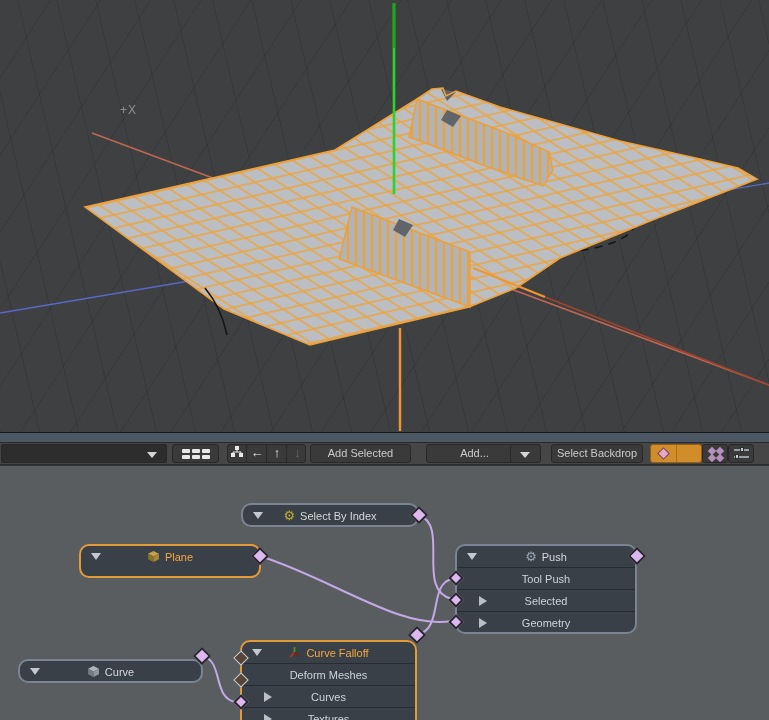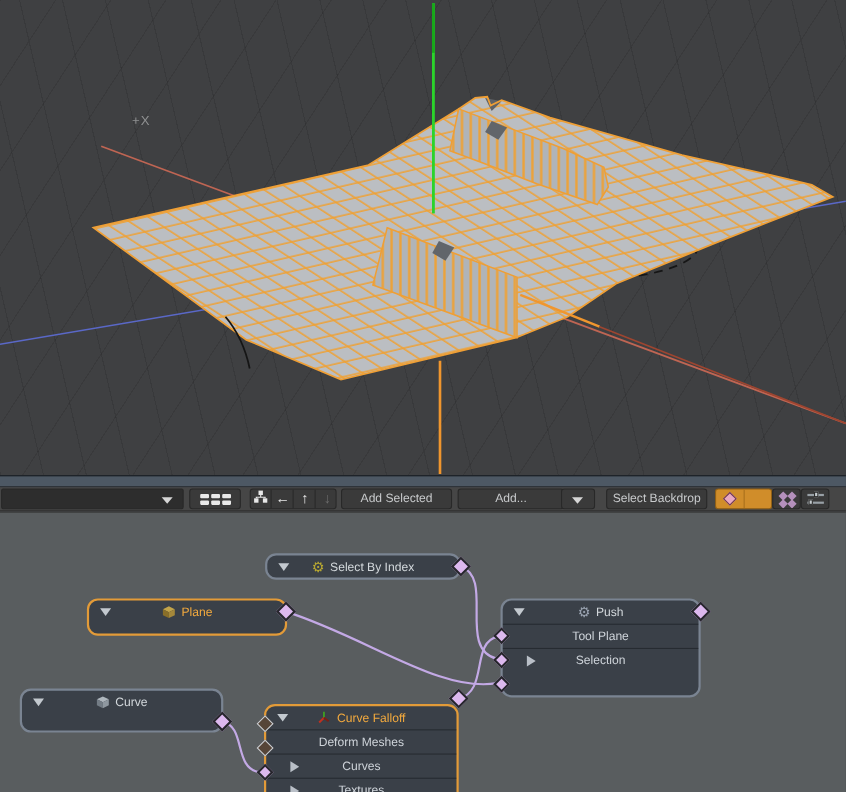--- a/index.html
+++ b/index.html
@@ -48,21 +48,21 @@
   .tb-grid { left:172px; width:47px; }
   .cells { position:absolute; left:9px; top:4px; width:28px; height:10px; }
   .cells i { position:absolute; width:8px; height:4px; background:#e9e9e9; border-radius:1px; }
   .arrow-group { left:227px; width:79px; padding:0; }
   .arrow-cell {
     position:absolute; top:0; width:19px; height:17px; text-align:center;
     border-right:1px solid #2a2a2a; font-size:13px; font-weight:bold; color:#e8e8e8; line-height:16px;
   }
   .arrow-cell.dim { color:#6c6c6c; }
   .tb-addsel { left:310px; width:101px; }
-  .tb-add { left:416px; width:97px;text-align:center; }
+  .tb-add { left:426px; width:97px;text-align:center; }
   .tb-ddbtn { left:510px; width:31px; }
   .tb-backdrop { left:551px; width:92px; }
   .tb-orangepair { left:650px; width:52px; background:#d08d2a; border-color:#8f5f16; }
   .op-cell { position:absolute; top:0; width:25px; height:17px; }
   .op-div { position:absolute; left:25px; top:0; width:1px; height:17px; background:#a8701c; }
   .pink-diamond {
     position:absolute; left:8px; top:4px; width:9px; height:9px; background:#e9a8c2;
     border:1px solid #6e3850; transform:rotate(45deg);
   }
   .tb-diamonds { left:702px; width:26px; }
@@ -266,25 +266,29 @@
       </div>
     </div>
 
     <div class="node" style="left:455px;top:78px;width:182px;height:90px">
       <div class="node-header">
         <span class="collapse-tri"></span>
         <span class="gear gray">⚙</span>
         <span class="node-title">Push</span>
       </div>
       <div class="node-row">
-        <span>Tool Plane</span>
+        <span>Tool Push</span>
       </div>
       <div class="node-row">
         <span class="row-tri"></span>
-        <span>Selection</span>
+        <span>Selected</span>
+      </div>
+      <div class="node-row">
+        <span class="row-tri"></span>
+        <span>Geometry</span>
       </div>
     </div>
 
     <div class="node selected" style="left:240px;top:174px;width:177px;height:102px">
       <div class="node-header">
         <span class="collapse-tri"></span>
         <svg width="13" height="13" viewBox="0 0 12 12">
           <line x1="6" y1="6" x2="6" y2="1" stroke="#3f9b24" stroke-width="1.6"></line>
           <line x1="6" y1="6" x2="2" y2="10" stroke="#c03020" stroke-width="1.6"></line>
           <line x1="6" y1="6" x2="10" y2="9" stroke="#7a1f14" stroke-width="1.6"></line>
@@ -297,21 +301,21 @@
       <div class="node-row">
         <span class="row-tri"></span>
         <span>Curves</span>
       </div>
       <div class="node-row">
         <span class="row-tri"></span>
         <span>Textures</span>
       </div>
     </div>
 
-    <div class="node" style="left:18px;top:160px;width:185px;height:40px">
+    <div class="node" style="left:18px;top:193px;width:185px;height:24px">
       <div class="node-header">
         <span class="collapse-tri"></span>
         <svg width="13" height="13" viewBox="0 0 12 12">
           <polygon points="6,1 11,3.5 6,6 1,3.5" fill="#aeb6bd"></polygon>
           <polygon points="1,3.5 6,6 6,11 1,8.5" fill="#737c85"></polygon>
           <polygon points="11,3.5 11,8.5 6,11 6,6" fill="#8f98a0"></polygon>
         </svg>
         <span class="node-title">Curve</span>
       </div>
     </div>

